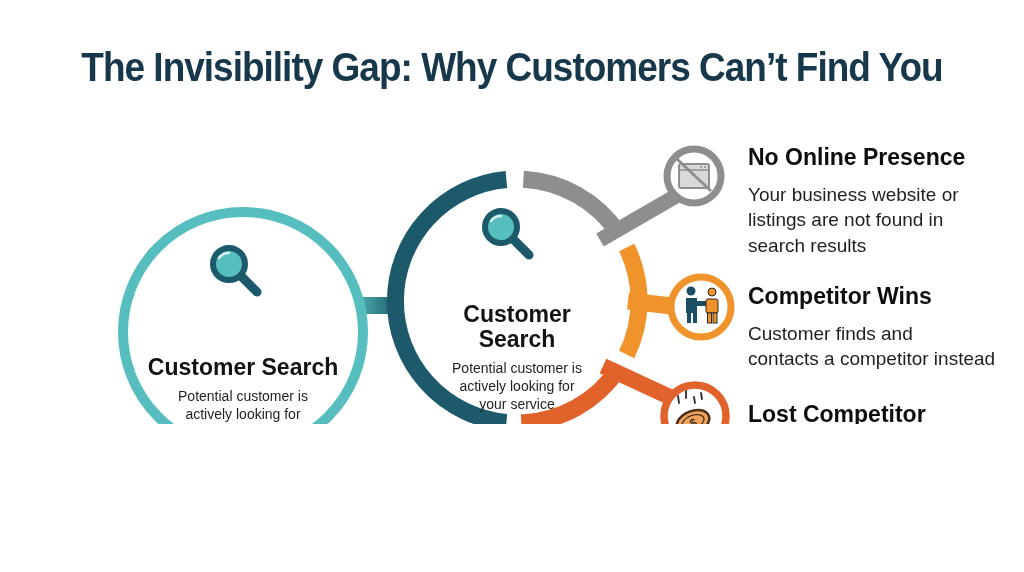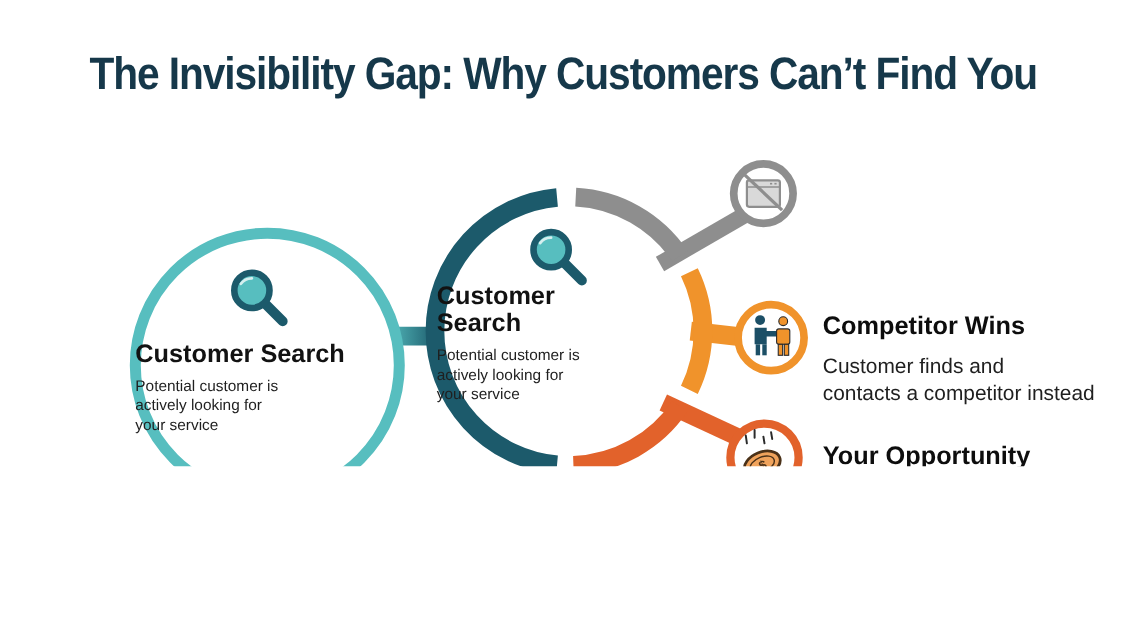--- a/index.html
+++ b/index.html
@@ -6,21 +6,21 @@
   .canvas {
     position:relative; width:1024px; height:424px; background:#ffffff;
     font-family:"Liberation Sans", sans-serif; overflow:hidden;
   }
   .main-title {
     position:absolute; top:44px; left:0; width:100%; text-align:center;
     font-size:37px; font-weight:bold; color:#16384A; letter-spacing:-1px;
     transform:scaleY(1.12); transform-origin:center top; margin:0;
   }
   .diagram-svg { position:absolute; left:0; top:0; }
-  .node-text { position:absolute; text-align:left; }
+  .node-text { position:absolute; text-align:center;margin-top:46px; }
   .node-title { font-weight:bold; font-size:23px; color:#121212; line-height:1.08; white-space:pre-line; }
   .node-desc  { font-size:14px; color:#1F1F1F; line-height:1.3; white-space:pre-line; margin-top:7px; }
   .branch { position:absolute; left:748px; }
   .branch-title { font-weight:bold; font-size:23px; color:#0D0D0D; }
   .branch-desc  { font-size:19px; color:#1F1F1F; line-height:1.34; white-space:pre-line; margin-top:11px; }
 </style>
 </head>
 <body>
 
 <div class="canvas">
@@ -106,24 +106,30 @@
   </div>
 
   <div class="node-text" style="left:397px; top:256px; width:240px;">
     <div class="node-title">Customer
 Search</div>
     <div class="node-desc">Potential customer is
 actively looking for
 your service</div>
   </div>
 
+  <div class="branch" style="top:144px; width:250px;">
+    <div class="branch-title">No Online Presence</div>
+    <div class="branch-desc">Your business website or
+listings are not found in
+search results</div>
+  </div>
 
   <div class="branch" style="top:283px; width:280px;">
     <div class="branch-title">Competitor Wins</div>
     <div class="branch-desc">Customer finds and
 contacts a competitor instead</div>
   </div>
 
   <div class="branch" style="top:401px; width:262px;">
-    <div class="branch-title">Your Opportunity</div>
+    <div class="branch-title">Lost Competitor</div>
   </div>
 
 </div>
 
 </body></html>

